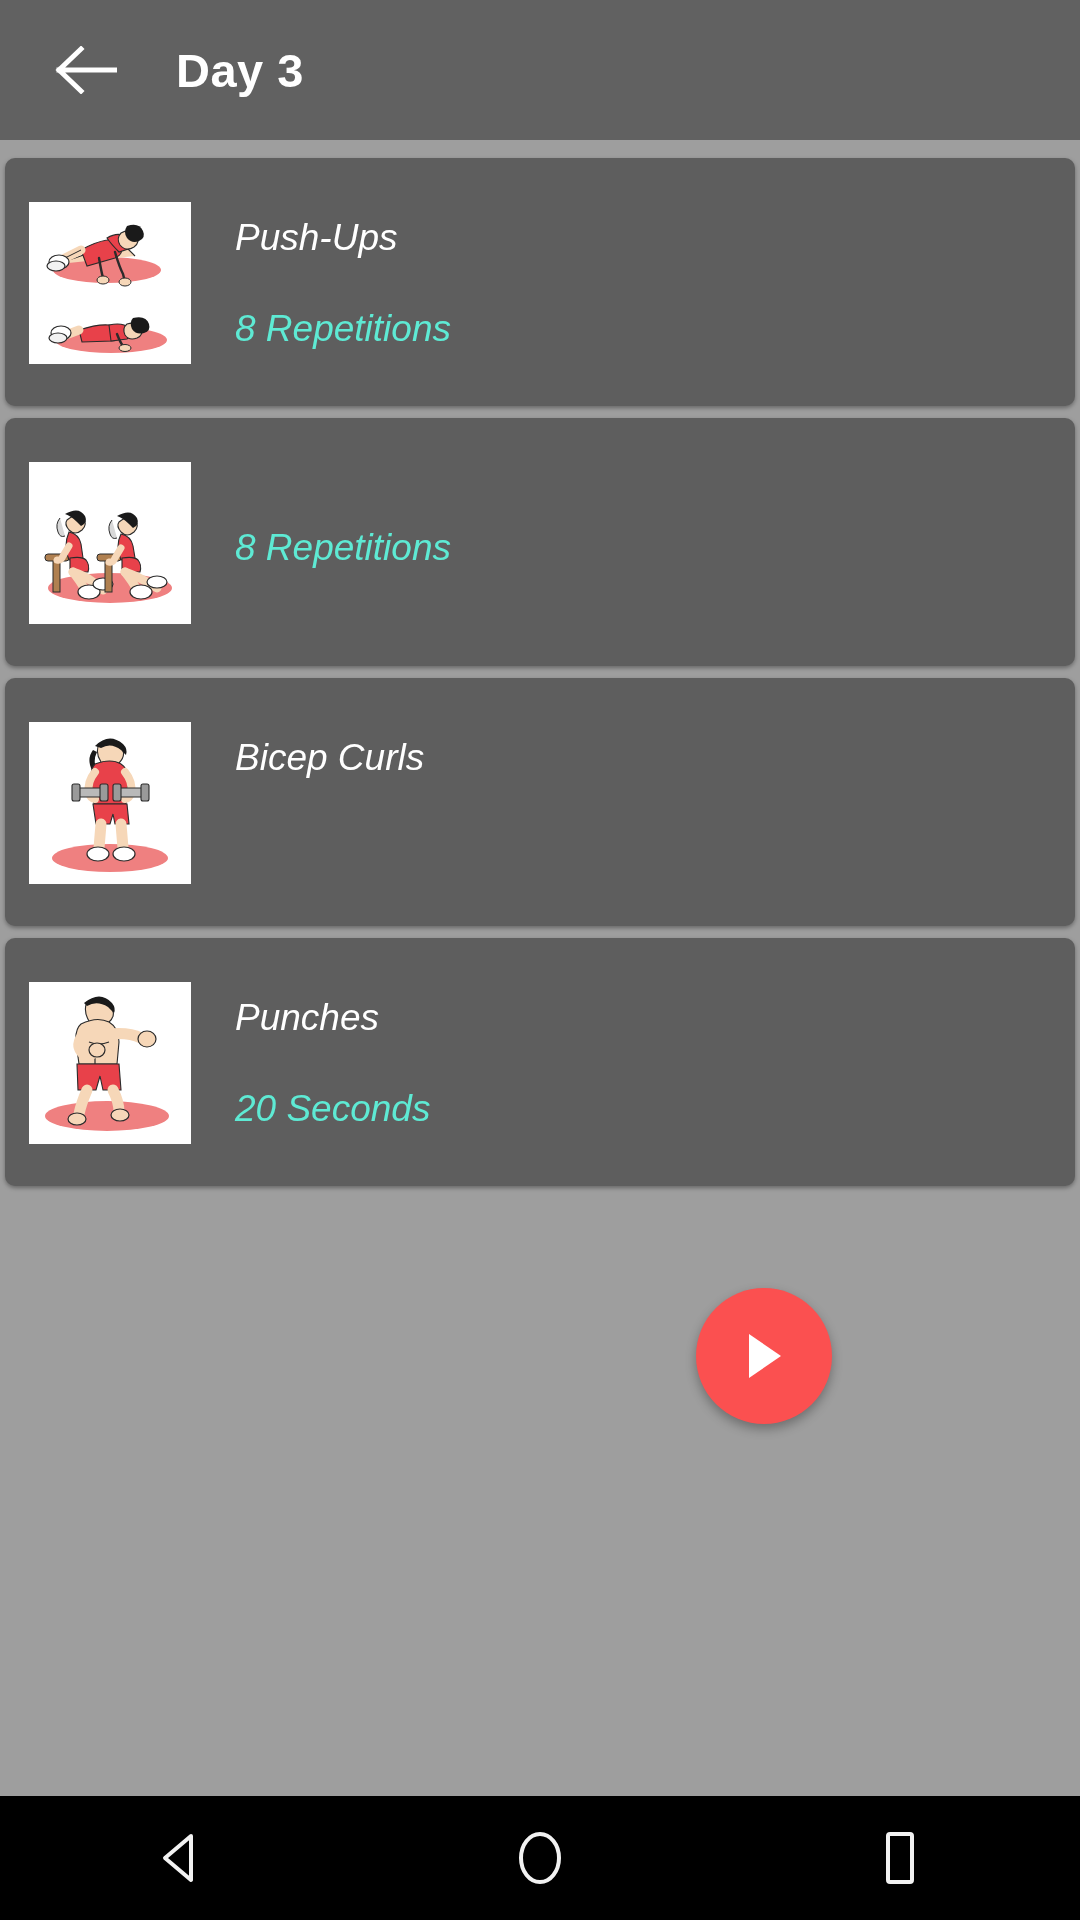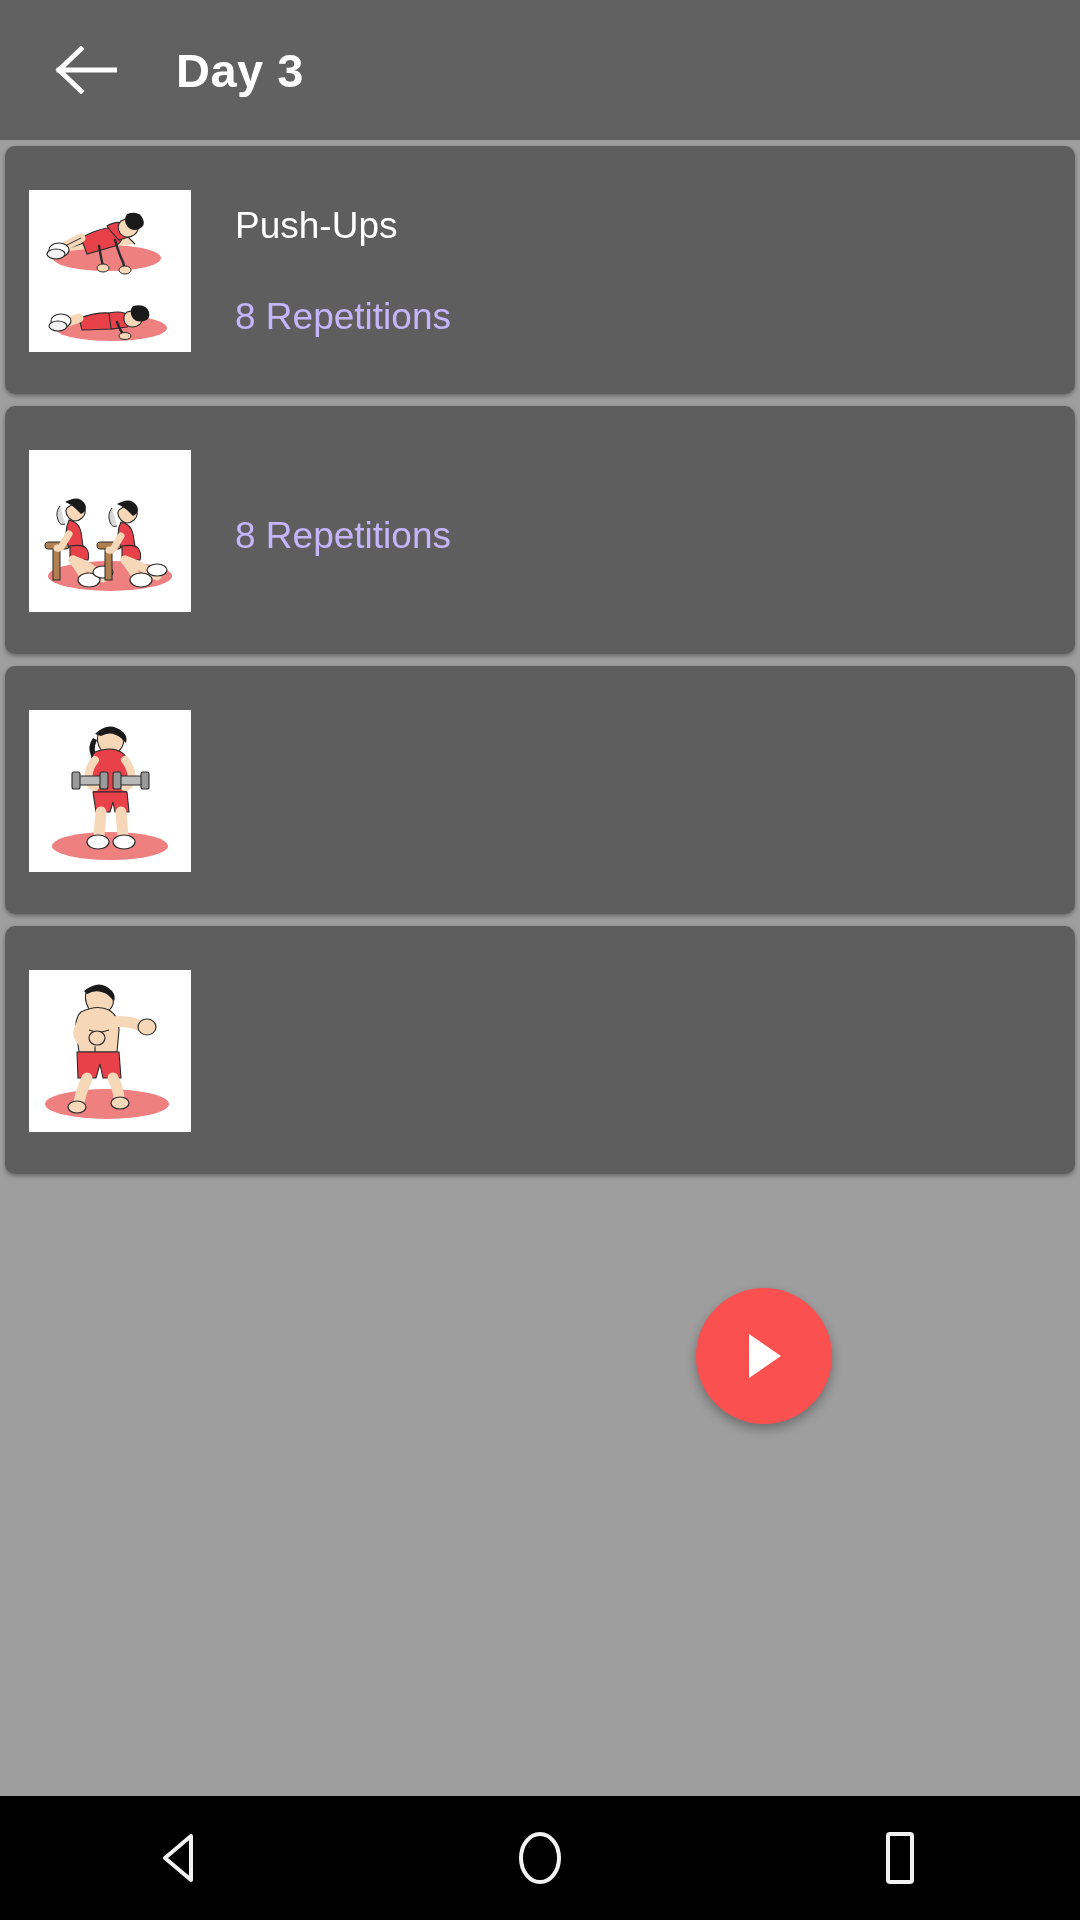--- a/index.html
+++ b/index.html
@@ -25,21 +25,21 @@
     color:#ffffff; font-size:47px; font-weight:bold;
     margin-left:40px; letter-spacing:0.5px;
   }
 
   
   .list-viewport {
     position:absolute; top:140px; left:0;
     width:1080px; height:1212px;
     overflow:hidden; background:#9e9e9e;
   }
-  .list-inner { padding-top:6px; }
+  .list-inner { padding-top:18px;font-style:italic; }
 
   .card {
     position:relative;
     margin:0 5px 12px 5px;
     background:#5e5e5e;
     border-radius:10px;
     box-shadow:0 2px 4px rgba(0,0,0,0.35);
     display:flex; align-items:flex-start;
     min-height:248px;
   }
@@ -51,21 +51,21 @@
     overflow:hidden;
     position:relative;
   }
   .thumb svg { display:block; width:162px; height:162px; }
   .card-text { padding:60px 0 0 44px; }
   .ex-name {
     color:#ffffff; font-size:37px; font-weight:normal;
     line-height:1.1;
   }
   .ex-reps {
-    color:#c4b5fd; font-size:37px; font-weight:normal;
+    color:#5eead4; font-size:37px; font-weight:normal;
     margin-top:50px; line-height:1.1;text-align:center;
   }
 
   
   .fab {
     position:absolute;
     left:696px; top:1288px;
     width:136px; height:136px;
     border-radius:50%;
     background:#fb5050;
@@ -213,20 +213,21 @@
             <rect x="112" y="62" width="8" height="17" rx="2" fill="#9a9a9a" stroke="#2b2b2b" stroke-width="1.1"></rect>
 
             <path d="M72 102 l-2 24" stroke="#f6d7b8" stroke-width="11" fill="none" stroke-linecap="round"></path>
             <path d="M92 102 l2 24" stroke="#f6d7b8" stroke-width="11" fill="none" stroke-linecap="round"></path>
             <ellipse cx="69" cy="132" rx="11" ry="7" fill="#ffffff" stroke="#2b2b2b" stroke-width="1.2"></ellipse>
             <ellipse cx="95" cy="132" rx="11" ry="7" fill="#ffffff" stroke="#2b2b2b" stroke-width="1.2"></ellipse>
           </svg>
           </span>
         </div>
         <div class="card-text">
+          <div class="ex-name">Bicep Curls</div>
         </div>
       </div>
 
       <div class="card">
         <div class="thumb">
           <span>
           <svg viewBox="0 0 162 162">
             <rect width="162" height="162" fill="#ffffff"></rect>
             <ellipse cx="78" cy="134" rx="62" ry="15" fill="#ef8080"></ellipse>
 
@@ -244,20 +245,24 @@
             <ellipse cx="68" cy="68" rx="8" ry="7" fill="#f6d7b8" stroke="#2b2b2b" stroke-width="1.2"></ellipse>
 
             <path d="M48 82 l42 0 l2 26 l-18 0 l-3 -14 l-4 14 l-18 0 z" fill="#e8414a" stroke="#2b2b2b" stroke-width="1.1"></path>
 
             <path d="M58 108 q-6 14 -8 24" stroke="#f6d7b8" stroke-width="11" fill="none" stroke-linecap="round"></path>
             <path d="M84 108 q6 12 6 22" stroke="#f6d7b8" stroke-width="11" fill="none" stroke-linecap="round"></path>
             <ellipse cx="48" cy="137" rx="9" ry="6" fill="#f6d7b8" stroke="#2b2b2b" stroke-width="1.2"></ellipse>
             <ellipse cx="91" cy="133" rx="9" ry="6" fill="#f6d7b8" stroke="#2b2b2b" stroke-width="1.2"></ellipse>
           </svg>
           </span>
+        </div>
+        <div class="card-text">
+          <div class="ex-name">Punches</div>
+          <div class="ex-reps">20 Seconds</div>
         </div>
       </div>
 
     </div>
   </div>
 
   <button class="fab" aria-label="Start workout">
     <span>
       <svg width="46" height="52" viewBox="0 0 46 52">
         <path d="M8 4 L40 26 L8 48 Z" fill="#ffffff"></path>

